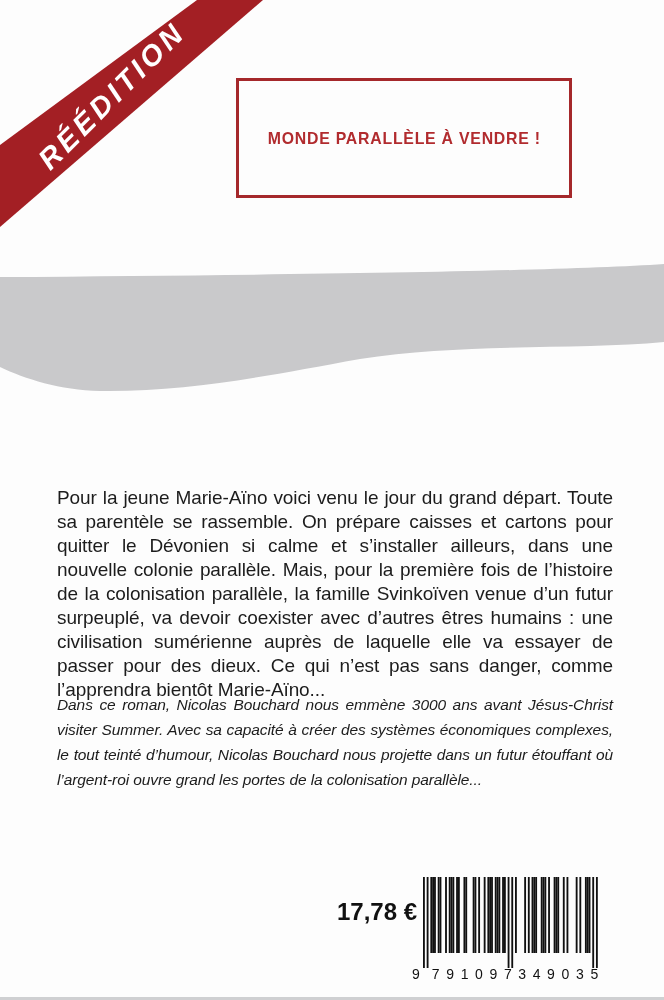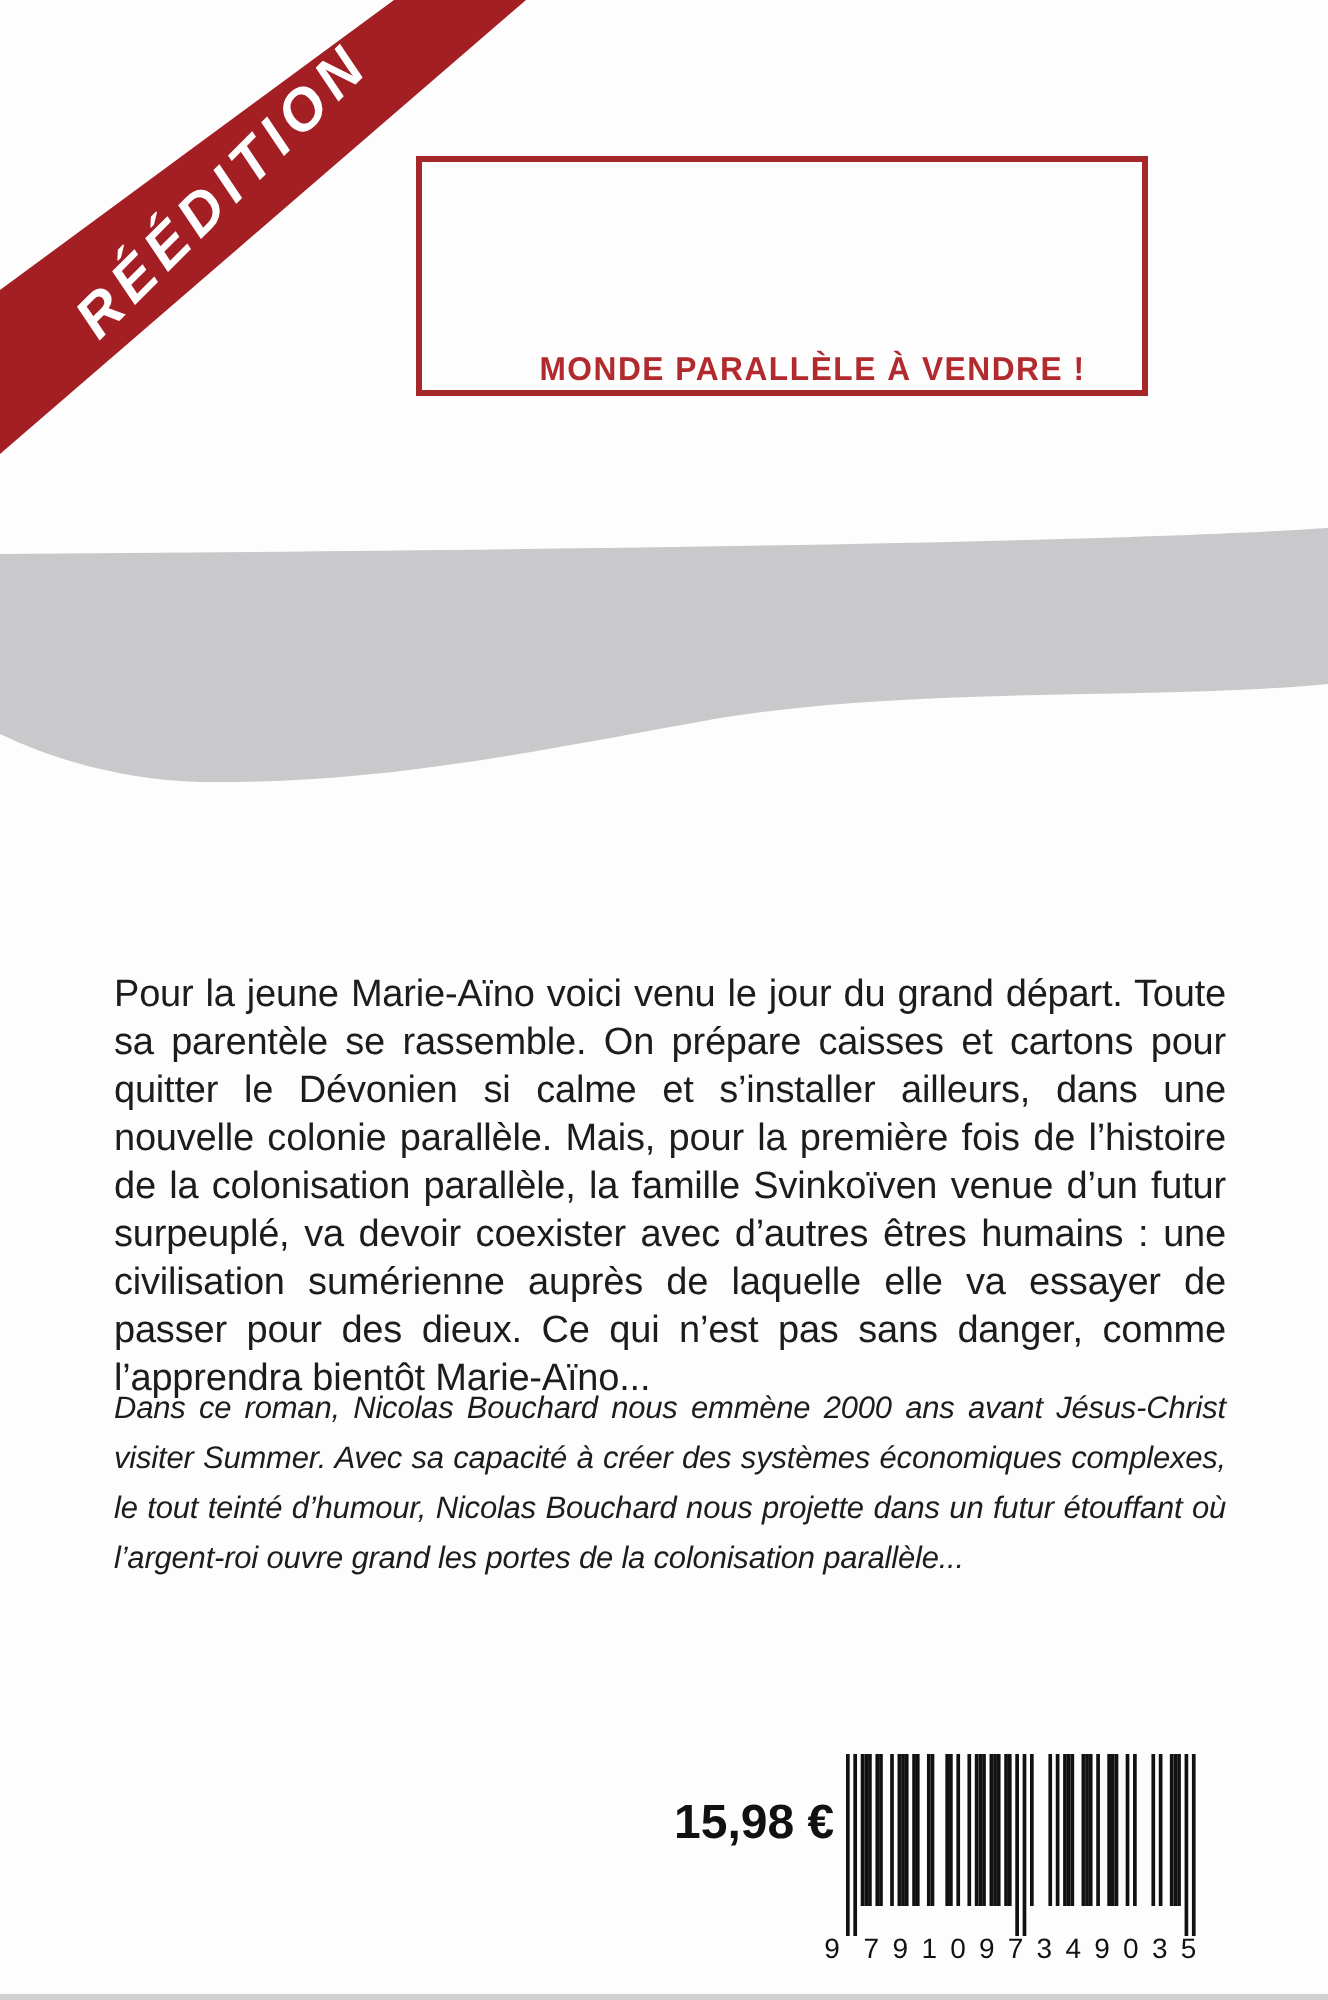--- a/index.html
+++ b/index.html
@@ -18,24 +18,24 @@
     transform:translate(-50%,-50%) rotate(-45deg);
     font-size:29px;
     font-weight:bold;
     font-style:italic;
     letter-spacing:4px;
     color:#ffffff;
     white-space:nowrap;
   }
   .title-box{
     position:absolute;
-    left:208px;top:78px;
+    left:236px;top:78px;
     width:330px;height:114px;
     border:3px solid #a5282b;
-    display:flex;align-items:flex-end;justify-content:center;padding-left:30px;
+    display:flex;align-items:center;justify-content:center;
   }
   .title-box span{
     font-size:16.5px;
     font-weight:bold;
     letter-spacing:0.8px;
     color:#b12b2e;
     transform:scaleX(.96);
     white-space:nowrap;
   }
   .wave-svg{position:absolute;left:0;top:258px;}
@@ -96,23 +96,23 @@
   <div class="title-box" id="title-box" style="border-color: rgb(165, 40, 43);">
     <span style="color: rgb(177, 43, 46);">MONDE PARALLÈLE À VENDRE !</span>
   </div>
 
   <svg class="wave-svg" width="664" height="140" viewBox="0 0 664 140">
     <path id="wave-path" d="M0,19 C300,17 560,13 664,6 L664,84 C580,92 460,85 360,101 C260,119 190,134 100,133 C60,132 25,121 0,109 Z" fill="#c9c9cb"></path>
   </svg>
 
   <p class="synopsis">Pour la jeune Marie-Aïno voici venu le jour du grand départ. Toute sa parentèle se rassemble. On prépare caisses et cartons pour quitter le Dévonien si calme et s’installer ailleurs, dans une nouvelle colonie parallèle. Mais, pour la première fois de l’histoire de la colonisation parallèle, la famille Svinkoïven venue d’un futur surpeuplé, va devoir coexister avec d’autres êtres humains : une civilisation sumérienne auprès de laquelle elle va essayer de passer pour des dieux. Ce qui n’est pas sans danger, comme l’apprendra bientôt Marie-Aïno...</p>
 
-  <p class="blurb">Dans ce roman, Nicolas Bouchard nous emmène 2000 ans avant Jésus-Christ visiter Summer. Avec sa capacité à créer des systèmes économiques complexes, le tout teinté d’humour, Nicolas Bouchard nous projette dans un futur étouffant où l’argent-roi ouvre grand les portes de la colonisation parallèle...</p>
+  <p class="blurb">Dans ce roman, Nicolas Bouchard nous emmène 3000 ans avant Jésus-Christ visiter Summer. Avec sa capacité à créer des systèmes économiques complexes, le tout teinté d’humour, Nicolas Bouchard nous projette dans un futur étouffant où l’argent-roi ouvre grand les portes de la colonisation parallèle...</p>
 
-  <div class="price">15,98 €</div>
+  <div class="price">17,78 €</div>
 
   <svg class="barcode-svg" id="barcode" width="192" height="108" viewBox="0 0 192 108">
       <rect x="13.00" y="2" width="1.84" height="91" fill="#111111"></rect>
       <rect x="16.68" y="2" width="1.84" height="91" fill="#111111"></rect>
       <rect x="20.36" y="2" width="1.84" height="76" fill="#111111"></rect>
       <rect x="22.20" y="2" width="1.84" height="76" fill="#111111"></rect>
       <rect x="24.04" y="2" width="1.84" height="76" fill="#111111"></rect>
       <rect x="27.72" y="2" width="1.84" height="76" fill="#111111"></rect>
       <rect x="29.56" y="2" width="1.84" height="76" fill="#111111"></rect>
       <rect x="35.08" y="2" width="1.84" height="76" fill="#111111"></rect>

